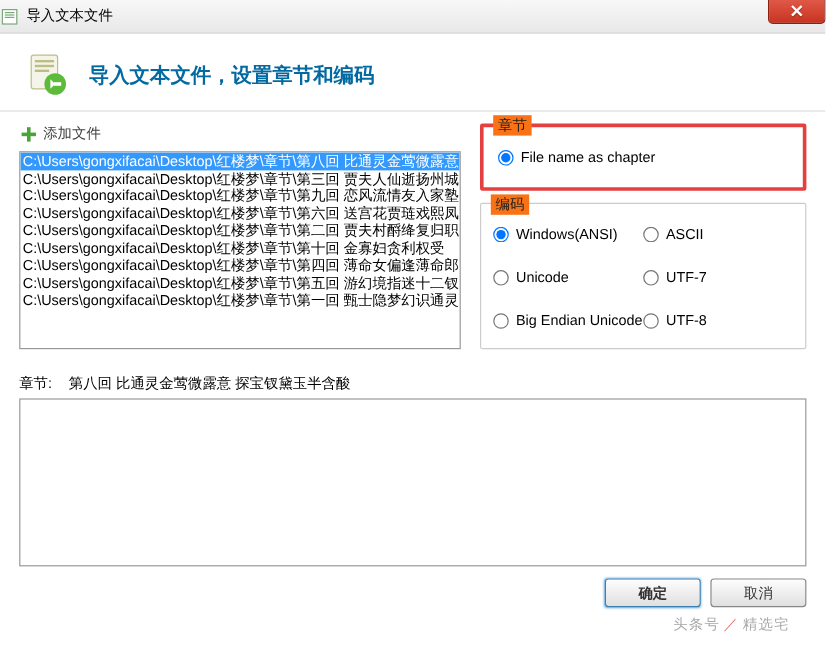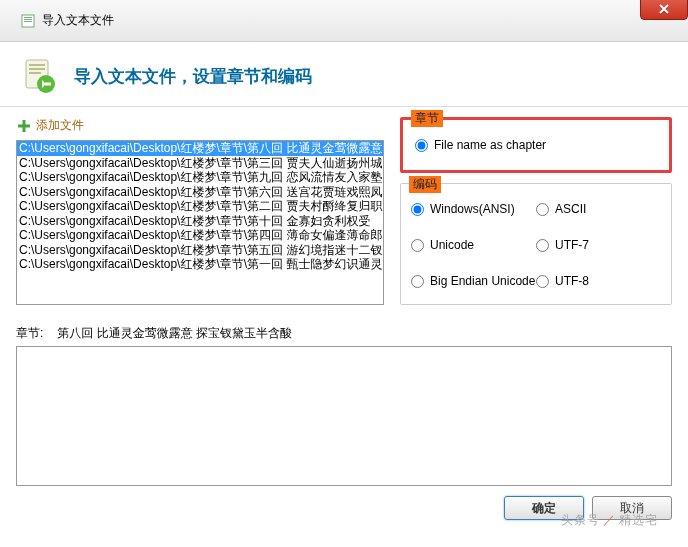--- a/index.html
+++ b/index.html
@@ -1,30 +1,30 @@
 <!DOCTYPE html>
 <html><head>
 <meta charset="utf-8">
 <style>
   * { box-sizing: border-box; margin: 0; padding: 0; font-family: "Microsoft YaHei", "Segoe UI", Tahoma, sans-serif; font-size: 12px; }
   body { background: #fff; width: 688px; height: 547px; overflow: hidden; }
   
-  .titlebar { height: 42px; background: linear-gradient(to bottom, #f8f8f8, #e8e8e8); border-bottom: 1px solid #d0d0d0; display: flex; align-items: center; padding: 0 20px; position: relative; }
+  .titlebar { height: 28px; background: linear-gradient(to bottom, #f8f8f8, #e8e8e8); border-bottom: 1px solid #d0d0d0; display: flex; align-items: center; padding: 0 0; position: relative; }
   .titlebar-icon { width: 16px; height: 16px; margin-right: 6px; display: flex; align-items: center; justify-content: center; }
   .close-btn { position: absolute; right: 0; top: -2px; width: 48px; height: 22px; background: linear-gradient(to bottom, #e05a4a, #c83420); border: 1px solid #8a2010; border-radius: 0 0 4px 4px; display: flex; align-items: center; justify-content: center; color: #fff; cursor: pointer; }
   .close-btn svg { filter: drop-shadow(0 1px 0 rgba(0,0,0,0.3)); }
 
   .header { display: flex; align-items: center; padding: 14px 20px 10px 20px; border-bottom: 1px solid #ddd; }
   .header-icon { width: 40px; height: 40px; margin-right: 14px; }
   .header-title { font-size: 17px; font-weight: bold; color: #0369a1; }
 
   .content { padding: 10px 16px 0 16px; display: flex; gap: 14px; }
   
   .left-col { flex: 0 0 370px; }
-  .add-file { display: flex; align-items: center; margin-bottom: 6px; color: #a16207; cursor: pointer; }
+  .add-file { display: flex; align-items: center; margin-bottom: 6px; color: #404040; cursor: pointer; }
   .add-file svg { margin-right: 4px; }
   .file-list { width: 368px; height: 165px; border: 1px solid #999; background: #fff; overflow: hidden; font-size: 11px; }
   .file-list-item { white-space: nowrap; padding: 0 2px; line-height: 14.5px; overflow: hidden; cursor: pointer; }
   .file-list-item.selected { background: #3399ff; color: #fff; }
 
   .right-col { flex: 1; }
   .group { border: 1px solid #ccc; border-radius: 2px; padding: 8px 10px 10px 10px; margin-bottom: 10px; position: relative; }
   .group.highlight { border: 3px solid #e54040; padding: 12px 12px 12px 12px; }
   .group-title { position: absolute; top: -8px; left: 8px; background: #f97316; padding: 0 4px; color: #222; }
   .group.highlight .group-title { top: -10px; }

